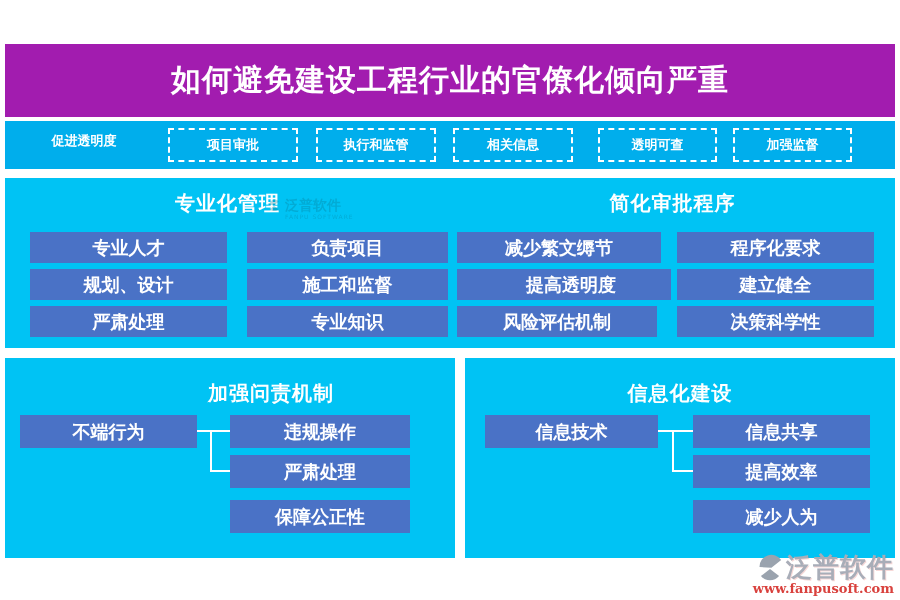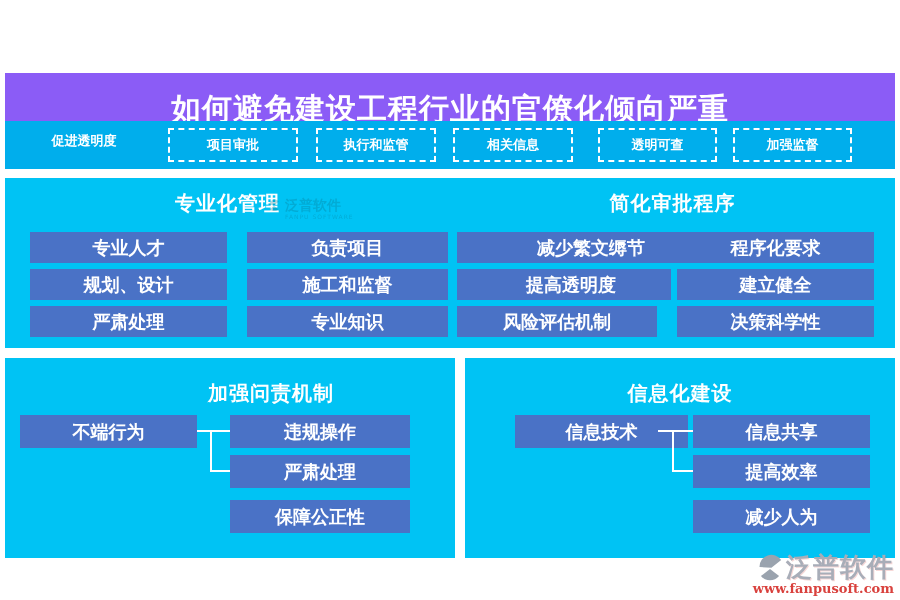--- a/index.html
+++ b/index.html
@@ -2,22 +2,22 @@
 <html><head>
 <meta charset="utf-8">
 <style>
   html,body{margin:0;padding:0;background:#ffffff;}
   .stage{
     position:relative;width:900px;height:600px;overflow:hidden;background:#ffffff;
     font-family:"DejaVu Sans","Liberation Sans",sans-serif;
   }
   .banner{
     position:absolute;left:5px;top:44px;width:890px;height:73px;
-    background:#8b5cf6;color:#ffffff;display:flex;align-items:center;justify-content:center;
-    font-size:30px;font-weight:bold;letter-spacing:1px;margin-top:29px;
+    background:#a21caf;color:#ffffff;display:flex;align-items:center;justify-content:center;
+    font-size:30px;font-weight:bold;letter-spacing:1px;
   }
   .topbar{
     position:absolute;left:5px;top:121px;width:890px;height:48px;
     background:#00aeec;color:#ffffff;
   }
   .topbar-label{
     position:absolute;left:23px;top:0;width:112px;height:40px;
     display:flex;align-items:center;justify-content:center;
     font-size:13px;font-weight:bold;
   }
@@ -96,21 +96,21 @@
     </div>
 
     <div class="node mid-btn" style="left:25px;top:54px;width:197px;">专业人才</div>
     <div class="node mid-btn" style="left:25px;top:91px;width:197px;">规划、设计</div>
     <div class="node mid-btn" style="left:25px;top:128px;width:197px;">严肃处理</div>
 
     <div class="node mid-btn" style="left:242px;top:54px;width:201px;">负责项目</div>
     <div class="node mid-btn" style="left:242px;top:91px;width:201px;">施工和监督</div>
     <div class="node mid-btn" style="left:242px;top:128px;width:201px;">专业知识</div>
 
-    <div class="node mid-btn" style="left:452px;top:54px;width:204px;padding-left:32px;">减少繁文缛节</div>
+    <div class="node mid-btn" style="left:452px;top:54px;width:204px;">减少繁文缛节</div>
     <div class="node mid-btn" style="left:452px;top:91px;width:200px;padding-left:14px;">提高透明度</div>
     <div class="node mid-btn" style="left:452px;top:128px;width:200px;">风险评估机制</div>
 
     <div class="node mid-btn" style="left:672px;top:54px;width:197px;">程序化要求</div>
     <div class="node mid-btn" style="left:672px;top:91px;width:197px;">建立健全</div>
     <div class="node mid-btn" style="left:672px;top:128px;width:197px;">决策科学性</div>
   </div>
 
   <div class="panel panel-bl">
     <div class="sec-header" style="left:0;width:450px;top:22px;padding-left:41px;">加强问责机制</div>
@@ -118,21 +118,21 @@
     <div class="connector" style="left:192px;top:72px;width:33px;height:2px;"></div>
     <div class="connector" style="left:205px;top:72px;width:2px;height:41px;"></div>
     <div class="connector" style="left:205px;top:112px;width:20px;height:2px;"></div>
     <div class="node tree-node" style="left:225px;top:57px;width:180px;">违规操作</div>
     <div class="node tree-node" style="left:225px;top:97px;width:180px;">严肃处理</div>
     <div class="node tree-node" style="left:225px;top:142px;width:180px;">保障公正性</div>
   </div>
 
   <div class="panel panel-br">
     <div class="sec-header" style="left:0;width:430px;top:22px;">信息化建设</div>
-    <div class="node tree-node" style="left:20px;top:57px;width:173px;margin-left:30px;">信息技术</div>
+    <div class="node tree-node" style="left:20px;top:57px;width:173px;">信息技术</div>
     <div class="connector" style="left:193px;top:72px;width:35px;height:2px;"></div>
     <div class="connector" style="left:207px;top:72px;width:2px;height:41px;"></div>
     <div class="connector" style="left:207px;top:112px;width:21px;height:2px;"></div>
     <div class="node tree-node" style="left:228px;top:57px;width:177px;">信息共享</div>
     <div class="node tree-node" style="left:228px;top:97px;width:177px;">提高效率</div>
     <div class="node tree-node" style="left:228px;top:142px;width:177px;">减少人为</div>
   </div>
 
   <div class="footer-logo">
     <div class="footer-top">

